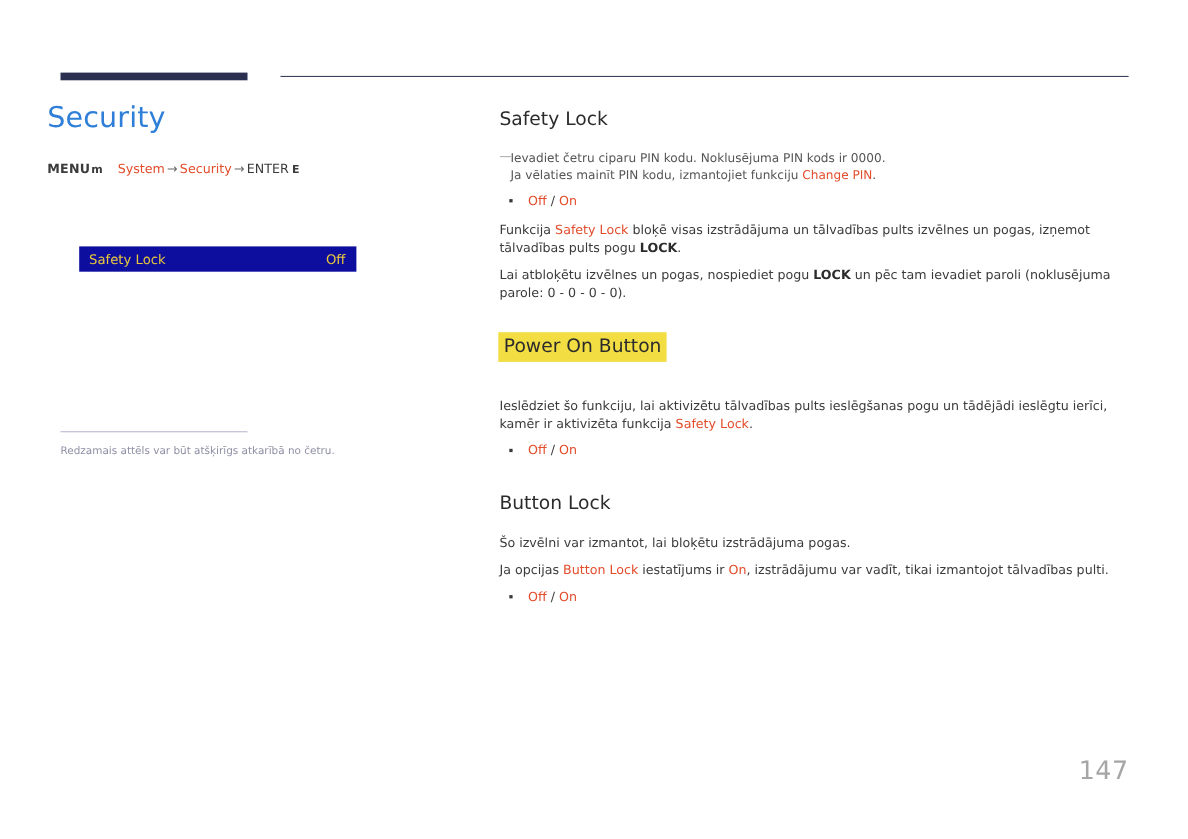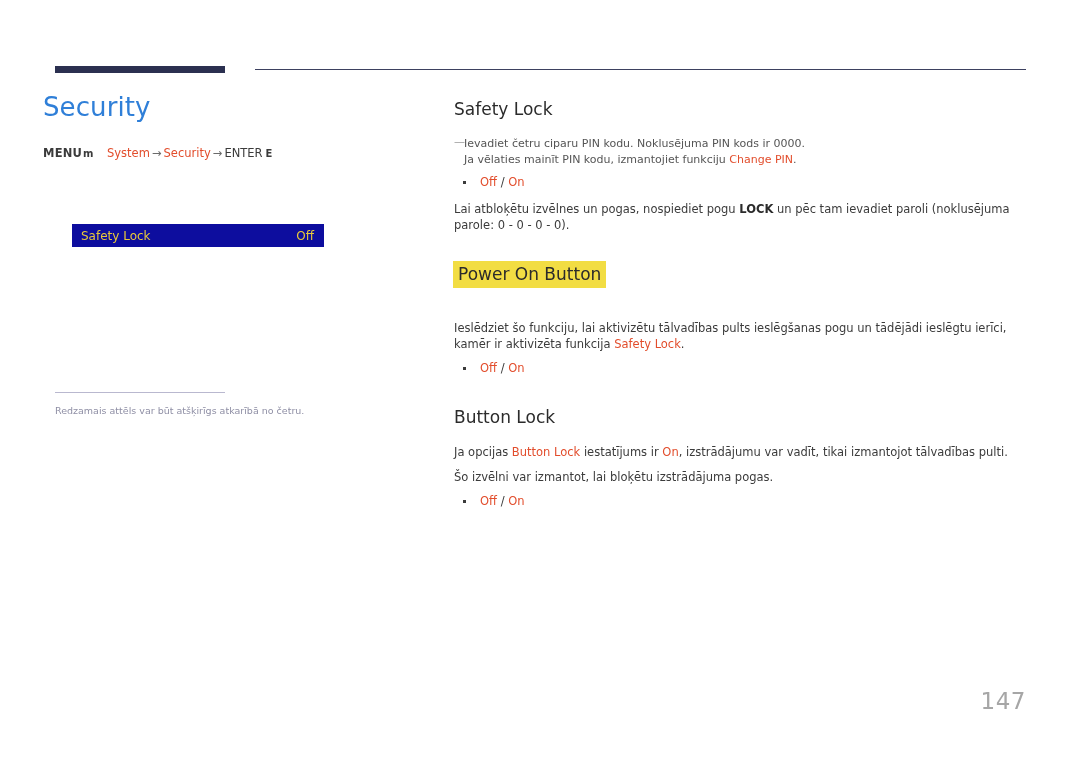--- a/index.html
+++ b/index.html
@@ -238,20 +238,23 @@
     <span class="note-lines">
       <span>Ievadiet četru ciparu PIN kodu. Noklusējuma PIN kods ir 0000.</span><br>
       <span>Ja vēlaties mainīt PIN kodu, izmantojiet funkciju </span><span class="accent">Change PIN</span><span>.</span>
     </span>
   </div>
 
   <ul class="opts">
     <li><span class="accent">Off</span><span class="slash"> / </span><span class="accent">On</span></li>
   </ul>
 
+  <p class="body">
+    <span>Funkcija </span><span class="accent">Safety Lock</span><span> bloķē visas izstrādājuma un tālvadības pults izvēlnes un pogas, izņemot tālvadības pults pogu </span><span class="bold">LOCK</span><span>.</span>
+  </p>
 
   <p class="body">
     <span>Lai atbloķētu izvēlnes un pogas, nospiediet pogu </span><span class="bold">LOCK</span><span> un pēc tam ievadiet paroli (noklusējuma parole: 0 - 0 - 0 - 0).</span>
   </p>
 
   <div class="spacer-lg"></div>
 
   <div class="heading-wrap">
     <h2 class="sec-heading highlight">Power On Button</h2>
   </div>
@@ -261,25 +264,25 @@
   </p>
 
   <ul class="opts">
     <li><span class="accent">Off</span><span class="slash"> / </span><span class="accent">On</span></li>
   </ul>
 
   <div class="spacer-lg"></div>
 
   <h2 class="sec-heading">Button Lock</h2>
 
+  <p class="body">Šo izvēlni var izmantot, lai bloķētu izstrādājuma pogas.</p>
+
   <p class="body">
     <span>Ja opcijas </span><span class="accent">Button Lock</span><span> iestatījums ir </span><span class="accent">On</span><span>, izstrādājumu var vadīt, tikai izmantojot tālvadības pulti.</span>
   </p>
-
-  <p class="body">Šo izvēlni var izmantot, lai bloķētu izstrādājuma pogas.</p>
 
   <ul class="opts">
     <li><span class="accent">Off</span><span class="slash"> / </span><span class="accent">On</span></li>
   </ul>
 
 </div>
 
 <div id="page-number">147</div>
 
 </body></html>

